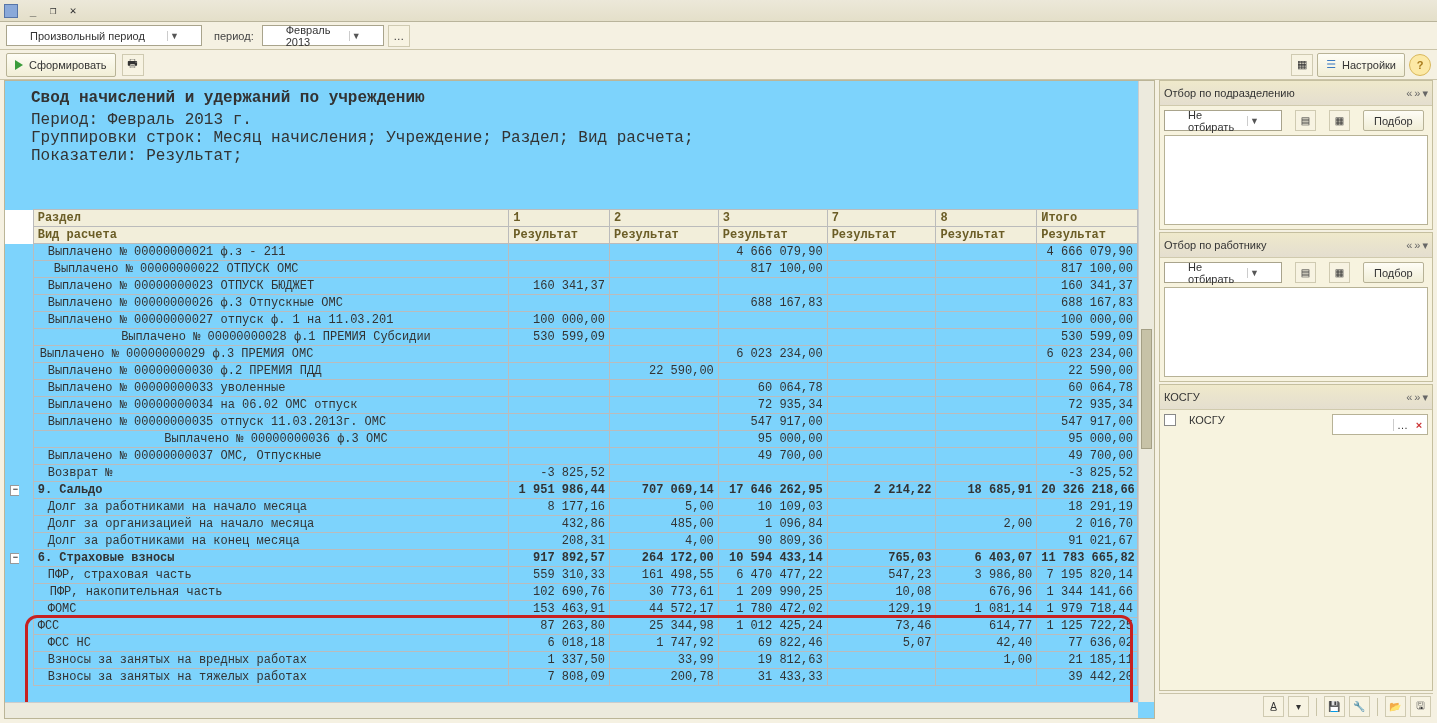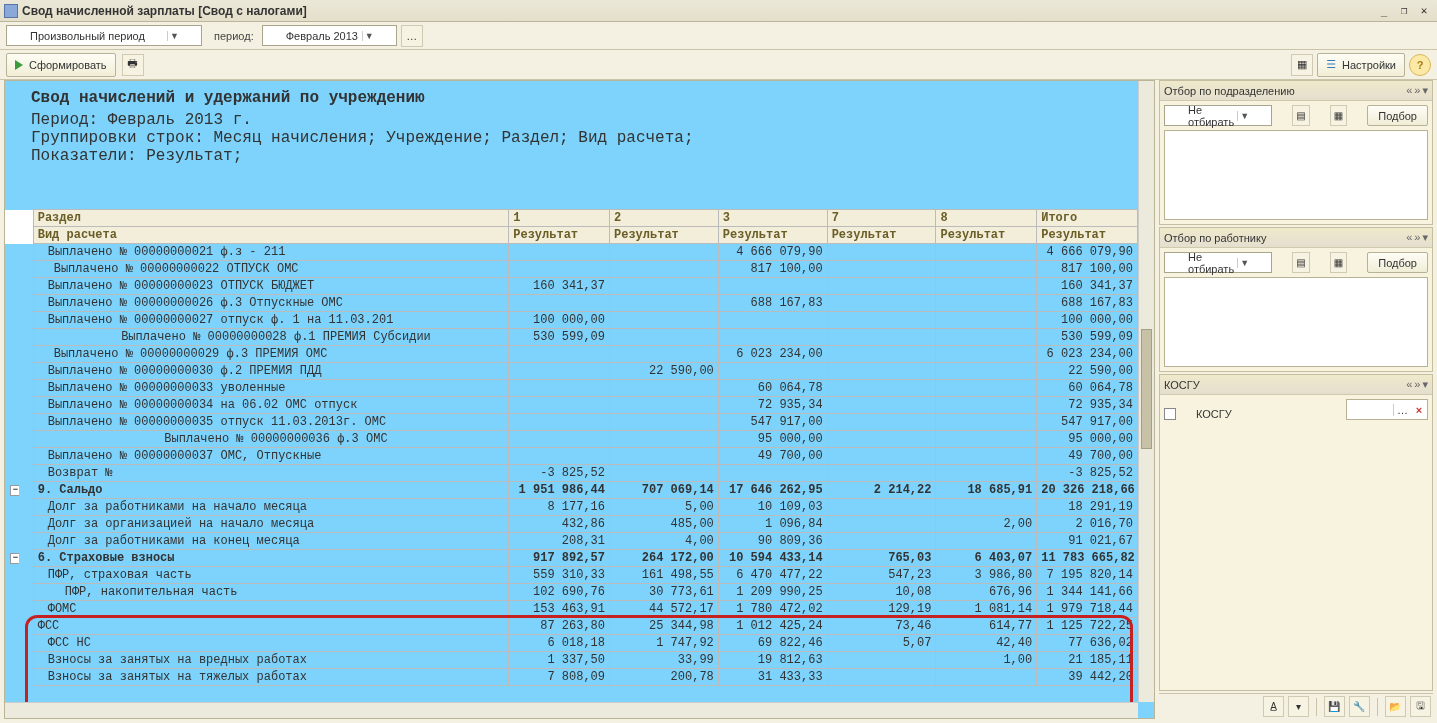--- a/index.html
+++ b/index.html
@@ -32,55 +32,54 @@
   .tbl td.num { text-align:right; }
   .tbl tr.bold td { font-weight:bold; }
   .gutter { width:16px; border-right:1px solid #ddd; }
   .gutter .sq { width:11px; height:11px; border:1px solid #999; font-size:9px; line-height:9px; text-align:center; margin:1px; cursor:pointer; background:#fff;}
   .highlight-frame { position:absolute; border:3px solid #c62121; border-radius:12px; pointer-events:none; }
   .vscroll { position:absolute; right:0; top:0; bottom:16px; width:16px; background:#eceadd; border-left:1px solid #ccc; }
   .vscroll .thumb { position:absolute; left:2px; right:2px; top:40%; height:120px; background:#c7c2a7; border:1px solid #a49f85; }
   .hscroll { position:absolute; left:0; right:16px; bottom:0; height:16px; background:#eceadd; border-top:1px solid #ccc; }
   .right { width:282px; padding:0 4px; display:flex; flex-direction:column; gap:2px; }
   .panel { border:1px solid #c5bf9f; background:#f7f3df; display:flex; flex-direction:column; }
-  .panelhdr { height:20px; background:linear-gradient(#efe9cb,#e4decf); display:flex; align-items:center; padding:4px 4px; font-size:11px; border-bottom:1px solid #d0caad;}
+  .panelhdr { height:20px; background:linear-gradient(#efe9cb,#e4decf); display:flex; align-items:center; padding:12px 4px; font-size:11px; border-bottom:1px solid #d0caad;}
   .panelhdr .ttl { flex:1; }
   .panelhdr .nav { display:flex; gap:2px; color:#666; }
   .panelhdr .nav span { cursor:pointer; }
   .panelbody { padding:4px; display:flex; flex-direction:column; gap:4px; }
-  .row { display:flex; align-items:flex-end; gap:20px; }
+  .row { display:flex; align-items:flex-start; gap:13px; }
   .listarea { height:90px; background:#fff; border:1px solid #b7b296; }
   .btn { height:21px; padding:0 10px; border:1px solid #b7b296; background:linear-gradient(#fefdf6,#f0edd6); cursor:pointer; border-radius:2px; display:flex; align-items:center; }
   .smico { width:21px; height:21px; border:1px solid #cfcab1; background:#f7f3e2; display:flex; align-items:center; justify-content:center; cursor:pointer; font-size:10px;}
   .kosgu-panel { flex:1; }
   .kosgu-input { flex:1; height:21px; background:#fff; border:1px solid #b7b296; display:flex; align-items:center; }
   .kosgu-input .dots { width:18px; text-align:center; border-left:1px solid #ccc; cursor:pointer;}
   .kosgu-input .clr { width:16px; text-align:center; color:#c33; font-weight:bold; cursor:pointer; }
   .footer-tools { margin-top:auto; height:26px; display:flex; align-items:center; justify-content:flex-end; gap:4px; padding:0 2px; border-top:1px solid #cac4a9;}
   .chk { width:12px; height:12px; border:1px solid #888; background:#fff; }
   .sep { width:1px; height:18px; background:#c9c4a8; margin:0 3px;}
 </style>
 </head>
 <body>
 
 <div class="titlebar">
   <div class="icon"></div>
-  <div class="ttl">Свод начисленной зарплаты [Свод с налогами]</div>
   <div class="winbtn">_</div>
   <div class="winbtn">❐</div>
   <div class="winbtn">✕</div>
 </div>
 
 <div class="topbar">
   <div class="dropdown" style="width:196px">
     <span class="dd-text">Произвольный период</span>
     <span class="dd-arrow">▼</span>
   </div>
   <span class="toplabel">период:</span>
-  <div class="dropdown" style="width:135px">
+  <div class="dropdown" style="width:122px">
     <span class="dd-text">Февраль 2013</span>
     <span class="dd-arrow">▼</span>
   </div>
   <div class="iconbtn">…</div>
 </div>
 
 <div class="actionbar">
   <div class="mainbtn">
     <div class="play"></div>
     <span>Сформировать</span>
@@ -204,21 +203,21 @@
                 <td class="num">530 599,09</td>
                 <td class="num"></td>
                 <td class="num"></td>
                 <td class="num"></td>
                 <td class="num"></td>
                 <td class="num">530 599,09</td>
               </tr>
               <tr>
                 <td class="gutter" style="border: none;"></td>
                 <td class="gutter" style="border: none;"></td>
-                <td style="padding-left: 20px;">Выплачено № 00000000029 ф.3 ПРЕМИЯ  ОМС</td>
+                <td style="padding-left: 6px;">Выплачено № 00000000029 ф.3 ПРЕМИЯ  ОМС</td>
                 <td class="num"></td>
                 <td class="num"></td>
                 <td class="num">6 023 234,00</td>
                 <td class="num"></td>
                 <td class="num"></td>
                 <td class="num">6 023 234,00</td>
               </tr>
               <tr>
                 <td class="gutter" style="border: none;"></td>
                 <td class="gutter" style="border: none;"></td>
@@ -362,21 +361,21 @@
                 <td class="num">559 310,33</td>
                 <td class="num">161 498,55</td>
                 <td class="num">6 470 477,22</td>
                 <td class="num">547,23</td>
                 <td class="num">3 986,80</td>
                 <td class="num">7 195 820,14</td>
               </tr>
               <tr>
                 <td class="gutter" style="border: none;"></td>
                 <td class="gutter" style="border: none;"></td>
-                <td style="padding-left: 31px;">ПФР, накопительная часть</td>
+                <td style="padding-left: 16px;">ПФР, накопительная часть</td>
                 <td class="num">102 690,76</td>
                 <td class="num">30 773,61</td>
                 <td class="num">1 209 990,25</td>
                 <td class="num">10,08</td>
                 <td class="num">676,96</td>
                 <td class="num">1 344 141,66</td>
               </tr>
               <tr>
                 <td class="gutter" style="border: none;"></td>
                 <td class="gutter" style="border: none;"></td>

